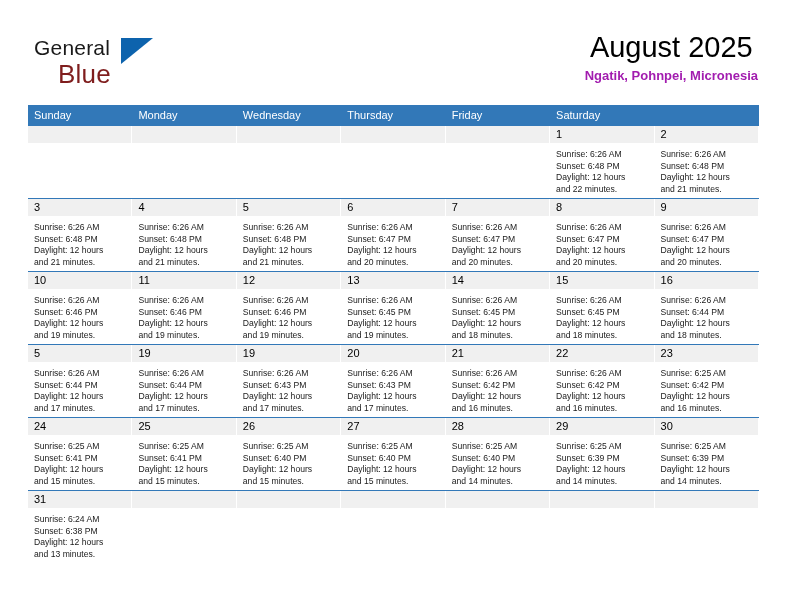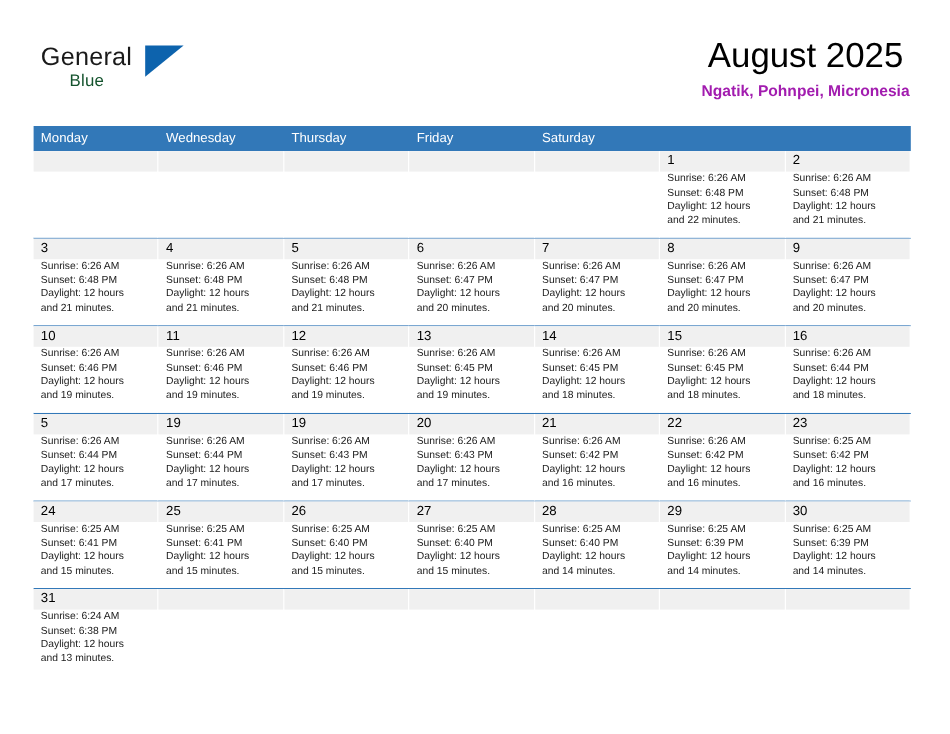--- a/index.html
+++ b/index.html
@@ -44,23 +44,23 @@
     top: 0;
     font-size: 21px;
     letter-spacing: 0.2px;
     color: #1a1a1a;
     font-family: "Liberation Sans", sans-serif;
   }
   .logo-blue {
     position: absolute;
     left: 24px;
     top: 23px;
-    font-size: 14px;
+    font-size: 26px;
     letter-spacing: 0.2px;
-    color: #14532d;
+    color: #7f1d1d;
     font-family: "Liberation Sans", sans-serif;
   }
   .logo-triangle {
     position: absolute;
     left: 87px;
     top: 2px;
     width: 0;
     height: 0;
     border-left: 32px solid #0d63ad;
     border-bottom: 26px solid transparent;
@@ -138,21 +138,21 @@
     line-height: 17px;
     padding-left: 6px;
     color: #000000;
     box-sizing: border-box;
   }
   .day-cell.empty .day-number {
     background: #f0f0f0;
   }
 
   .day-info {
-    padding: 0 4px 0 6px;
+    padding: 6px 4px 0 6px;
     font-size: 8.6px;
     line-height: 11.6px;
     color: #1a1a1a;
   }
   .day-info div {
     white-space: nowrap;
     overflow: hidden;
   }
 
   .last-row .day-cell {
@@ -178,20 +178,21 @@
     <div class="title-block">
       <div class="month-title">August 2025</div>
       <div class="location-title">Ngatik, Pohnpei, Micronesia</div>
     </div>
 
   </div>
 
   <div class="calendar">
 
     <div class="weekday-row">
+      <div class="weekday-cell">Sunday</div>
       <div class="weekday-cell">Monday</div>
       <div class="weekday-cell">Wednesday</div>
       <div class="weekday-cell">Thursday</div>
       <div class="weekday-cell">Friday</div>
       <div class="weekday-cell">Saturday</div>
     </div>
 
     <div class="week-row first-week">
       <div class="day-cell empty">
         <div class="day-number"></div>

